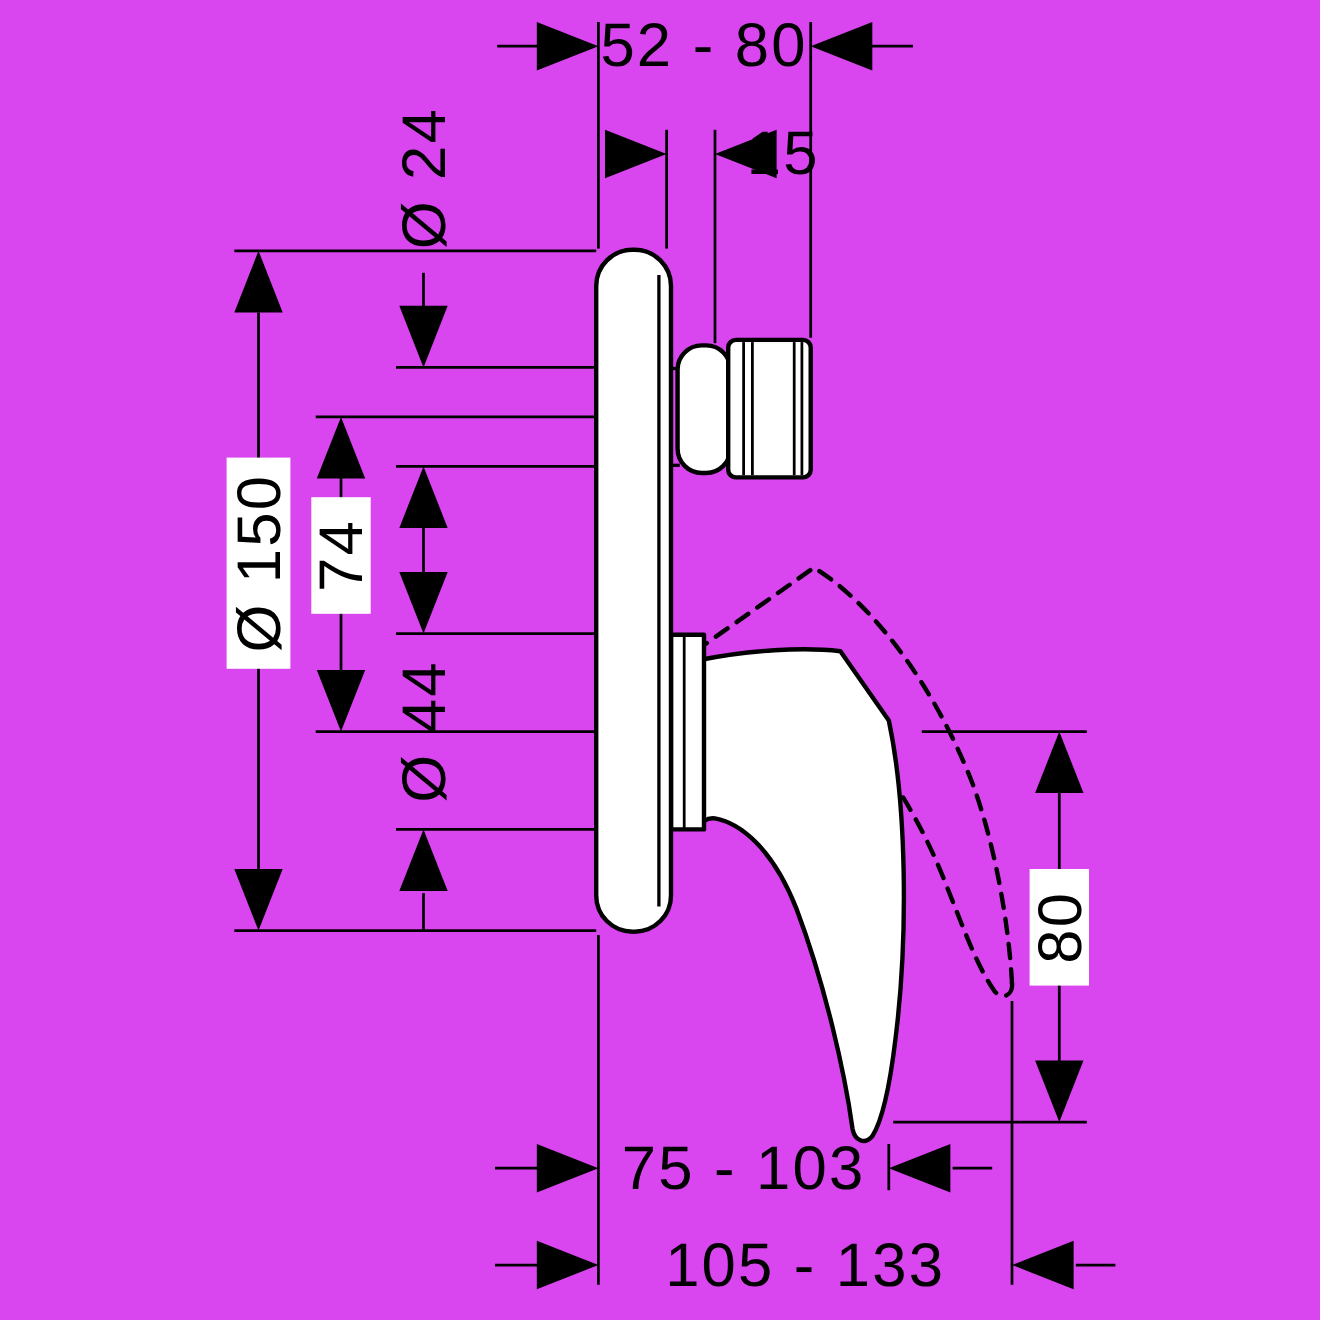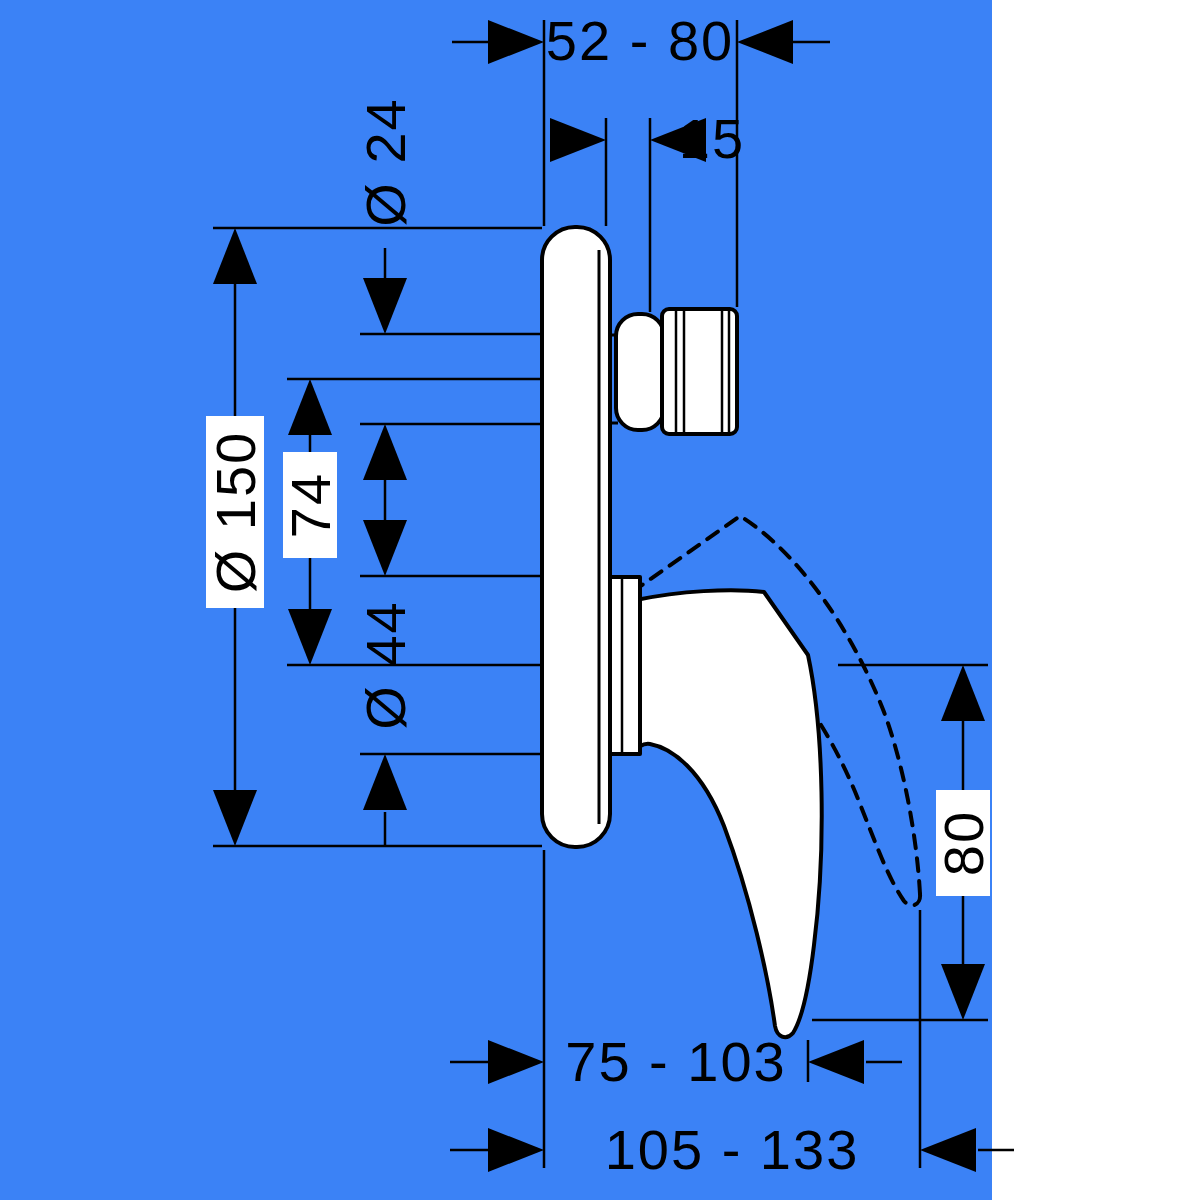--- a/index.html
+++ b/index.html
@@ -1,23 +1,23 @@
 <!DOCTYPE html>
 <html><head>
 <meta charset="utf-8">
 <style>
   html, body {
     margin: 0;
     padding: 0;
     background: #ffffff;
   }
   .canvas {
-    width: 992px;
+    width: 1200px;
     height: 1200px;
-    background: #3b82f6;
+    background: #d946ef;
     position: relative;
   }
   svg { display: block; }
   .outline   { fill: #ffffff; stroke: #000000; stroke-width: 4; stroke-linejoin: round; }
   .thinline  { fill: none; stroke: #000000; stroke-width: 2.5; }
   .partline  { fill: none; stroke: #000000; stroke-width: 3; }
   .dashline  { fill: none; stroke: #000000; stroke-width: 4; stroke-dasharray: 13 10; stroke-linecap: round; }
   .dimline   { fill: none; stroke: #000000; stroke-width: 2.5; }
   .arrow     { fill: #000000; stroke: none; }
   .mask      { fill: #ffffff; stroke: none; }

